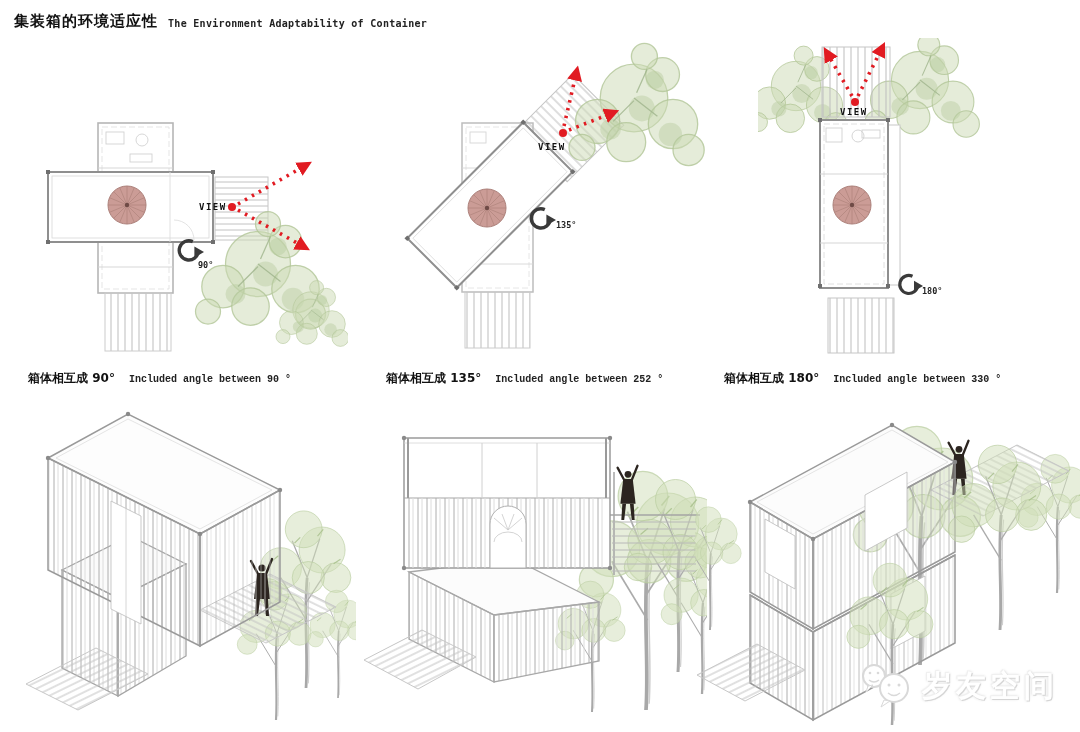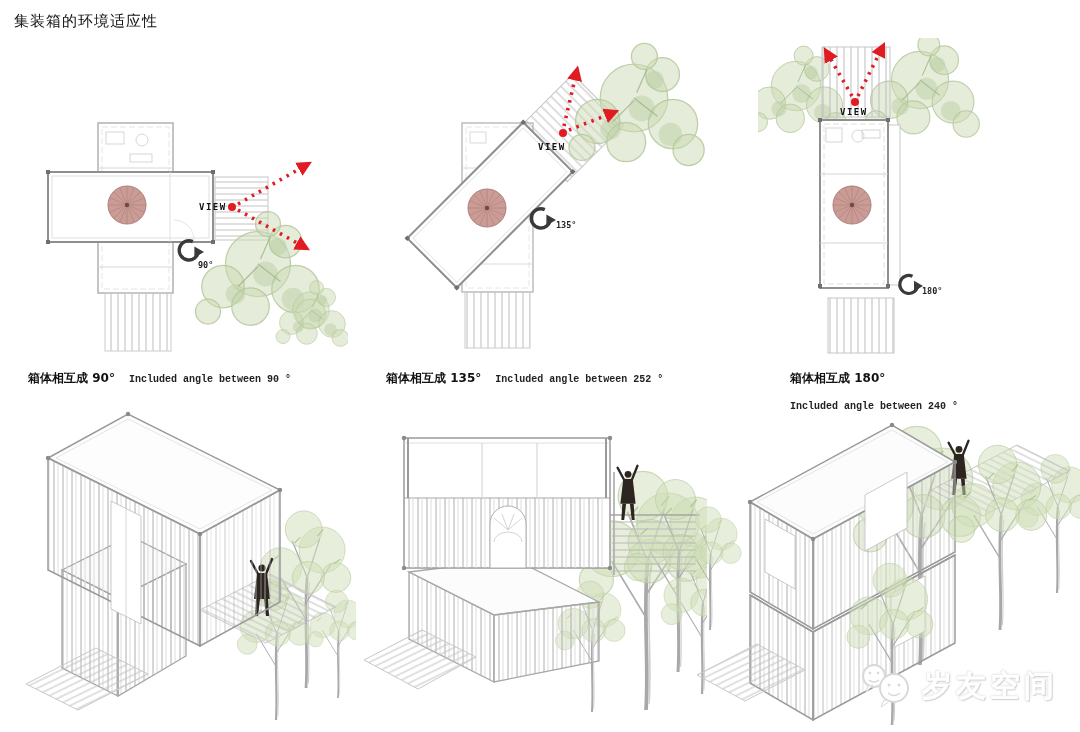--- a/index.html
+++ b/index.html
@@ -4,27 +4,27 @@
 <style>
   html,body{margin:0;padding:0;}
   body{
     width:1080px;height:732px;position:relative;overflow:hidden;
     background:#ffffff;
     font-family:"DejaVu Sans","Liberation Sans",sans-serif;
   }
   .abs{position:absolute;}
   
   .hdr{left:14px;top:12px;display:flex;align-items:flex-end;gap:10px;}
-  .hdr .zh{font-size:15px;font-weight:normal;color:#111;letter-spacing:1px;}
+  .hdr .zh{font-size:15px;font-weight:bold;color:#111;letter-spacing:1px;}
   .hdr .en{font-family:"DejaVu Sans Mono","Liberation Mono",monospace;font-size:10px;font-weight:bold;color:#222;padding-bottom:2px;letter-spacing:.3px;}
   
   .cap{top:370px;display:flex;align-items:baseline;gap:14px;white-space:nowrap;}
   .cap .zh{font-size:12px;font-weight:bold;color:#111;}
   .cap .en{font-family:Liberation Mono, monospace;font-size:10px;font-weight:bold;color:#222;}
-  .c1{left:28px;} .c2{left:386px;text-align:center;} .c3{left:790px;flex-direction:column;}
+  .c1{left:28px;} .c2{left:386px;text-align:center;} .c3{left:724px;}
   
   text.view{font-family:"DejaVu Sans Mono","Liberation Mono",monospace;font-size:9px;font-weight:bold;fill:#101010;letter-spacing:1.5px;}
   text.ang{font-family:"DejaVu Sans Mono","Liberation Mono",monospace;font-size:8.5px;font-weight:bold;fill:#222;}
   
   .wm{left:860px;top:650px;width:260px;height:72px;display:flex;align-items:center;gap:6px;}
   .wm .t{
     font-size:30px;font-weight:bold;letter-spacing:4px;color:#ffffff;
     text-shadow:1px 1px 0 #d5d5d5,-1px -1px 0 #f0f0f0,0 0 3px #cccccc;
   }
 </style>
@@ -136,20 +136,21 @@
       <path d="M-6,-15 L-7,2 L-4,2 L-2,-15 Z" fill="#2c2520"></path>
       <path d="M2,-15 L4,2 L7,2 L6,-15 Z" fill="#2c2520"></path>
       <path d="M-4,-40 L-11,-53" stroke="#2c2520" stroke-width="2.4" stroke-linecap="round"></path>
       <path d="M4,-40 L10,-55" stroke="#2c2520" stroke-width="2.4" stroke-linecap="round"></path>
     </g>
   </defs>
 </svg>
 
 <div class="abs hdr">
   <span class="zh">集装箱的环境适应性</span>
+  <span class="en">The Environment Adaptability of Container</span>
 </div>
 
 <svg class="abs" style="left:18px;top:42px" width="330" height="325" viewBox="0 0 330 325">
 
   <g>
     <rect x="80" y="81" width="75" height="170" fill="#ffffff" stroke="#b6b6b6" stroke-width="1.6"></rect>
     <rect x="84" y="85" width="67" height="162" fill="none" stroke="#dedede" stroke-width="0.8" stroke-dasharray="6 3"></rect>
     <g stroke="#d2d2d2" fill="none" stroke-width="0.9">
       <rect x="88" y="90" width="18" height="12"></rect>
         <circle cx="124" cy="98" r="6"></circle>
@@ -276,21 +277,21 @@
 <div class="abs cap c1">
   <span class="zh">箱体相互成 90°</span>
   <span class="en">Included angle between 90 °</span>
 </div>
 <div class="abs cap c2">
   <span class="zh">箱体相互成 135°</span>
   <span class="en">Included angle between 252 °</span>
 </div>
 <div class="abs cap c3">
   <span class="zh">箱体相互成 180°</span>
-  <span class="en">Included angle between 240 °</span>
+  <span class="en">Included angle between 330 °</span>
 </div>
 
 <svg class="abs" style="left:16px;top:396px" width="340" height="330" viewBox="0 0 340 330">
 
   <use href="#treeAxon" transform="translate(290,292) scale(1.15)"></use>
   <use href="#treeAxon" transform="translate(260,324) scale(0.9)"></use>
   <use href="#treeAxon" transform="translate(322,302) scale(0.7)"></use>
 
   <polygon points="184,214 254,178 320,211 250,247" fill="url(#patIsoB)" stroke="#c8c8c8"></polygon>
   <use href="#figure" transform="translate(246,218)"></use>

